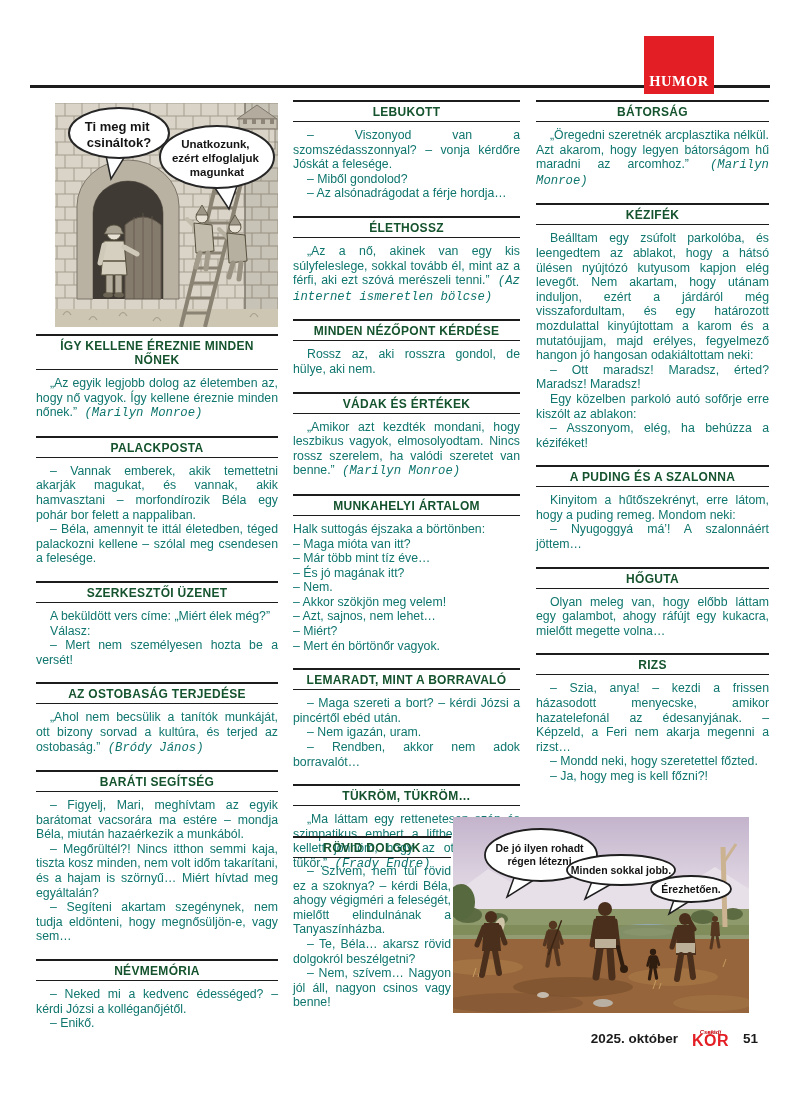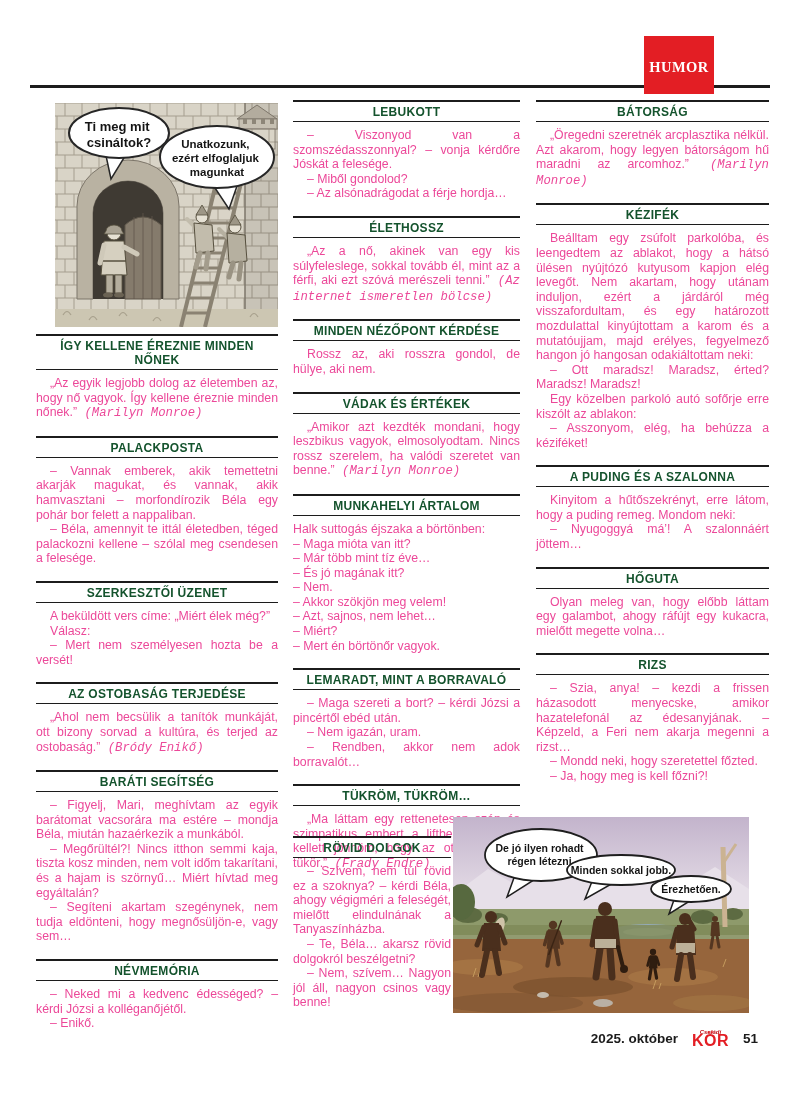--- a/index.html
+++ b/index.html
@@ -9,36 +9,36 @@
     width:800px; height:1102px; position:relative; overflow:hidden;
     background:#ffffff; color:#1b1b1b;
     font-family:"Liberation Sans", sans-serif;
   }
   .top-rule { position:absolute; left:30px; width:740px; top:85px; height:3px; background:#1c1c1c; }
   .humor-badge {
     position:absolute; left:644px; top:36px; width:70px; height:58px;
     background:#e31e24; color:#ffffff;
     display:flex; align-items:flex-end; justify-content:center;
     font-family:"Liberation Serif", serif; font-weight:bold; font-size:14.5px;
-    letter-spacing:.5px; padding-bottom:18px;
+    letter-spacing:.5px; padding-bottom:4px;
   }
   .col { position:absolute; }
   #col1 { left:36px;  top:334px; width:242px; }
   #col2 { left:293px; top:100px; width:227px; }
   #col2b{ left:293px; top:836px; width:158px; }
   #col3 { left:536px; top:100px; width:233px; }
   .joke-section { margin:0 0 15px 0; }
   .section-title {
     margin:0 0 6px 0; padding:3px 0 2px;
     border-top:2.5px solid #1c1c1c; border-bottom:1.5px solid #1c1c1c;
     text-align:center; font-size:12px; font-weight:bold; letter-spacing:.3px; color:#14532d;
   }
   .joke-para {
     margin:0; font-size:12.3px; line-height:14.6px;
-    text-align:justify; text-indent:14px; color:#ec4899;
+    text-align:justify; text-indent:14px; color:#0f766e;
   }
   .joke-para.flush { text-indent:0; text-align:left; }
   .attrib { font-style:italic;font-family:Liberation Mono, monospace; }
   .cartoon { position:absolute; display:block; }
   #castle-cartoon  { left:55px;  top:103px; width:223px; height:224px; }
   #cavemen-cartoon { left:453px; top:817px; width:296px; height:196px; }
   .footer {
     position:absolute; top:1030px; right:42px;
     display:flex; align-items:center; gap:14px;
     font-weight:bold; font-size:13.5px; color:#1b1b1b;
@@ -165,21 +165,21 @@
       <p class="joke-para">– Béla, amennyit te ittál életedben, téged palackozni kellene – szólal meg csendesen a felesége.</p>
     </section>
     <section class="joke-section">
       <h3 class="section-title">SZERKESZTŐI ÜZENET</h3>
       <p class="joke-para">A beküldött vers címe: „Miért élek még?”</p>
       <p class="joke-para">Válasz:</p>
       <p class="joke-para">– Mert nem személyesen hozta be a versét!</p>
     </section>
     <section class="joke-section">
       <h3 class="section-title">AZ OSTOBASÁG TERJEDÉSE</h3>
-      <p class="joke-para">„Ahol nem becsülik a tanítók munkáját, ott bizony sorvad a kultúra, és terjed az ostobaság.”<em class="attrib"> (Bródy Enikő)</em></p>
+      <p class="joke-para">„Ahol nem becsülik a tanítók munkáját, ott bizony sorvad a kultúra, és terjed az ostobaság.”<em class="attrib"> (Bródy János)</em></p>
     </section>
     <section class="joke-section">
       <h3 class="section-title">BARÁTI SEGÍTSÉG</h3>
       <p class="joke-para">– Figyelj, Mari, meghívtam az egyik barátomat vacsorára ma estére – mondja Béla, miután hazaérkezik a munkából.</p>
       <p class="joke-para">– Megőrültél?! Nincs itthon semmi kaja, tiszta kosz minden, nem volt időm takarítani, és a hajam is szörnyű… Miért hívtad meg egyáltalán?</p>
       <p class="joke-para">– Segíteni akartam szegénynek, nem tudja eldönteni, hogy megnősüljön-e, vagy sem…</p>
     </section>
     <section class="joke-section">
       <h3 class="section-title">NÉVMEMÓRIA</h3>
       <p class="joke-para">– Neked mi a kedvenc édességed? – kérdi Józsi a kolléganőjétől.</p>

